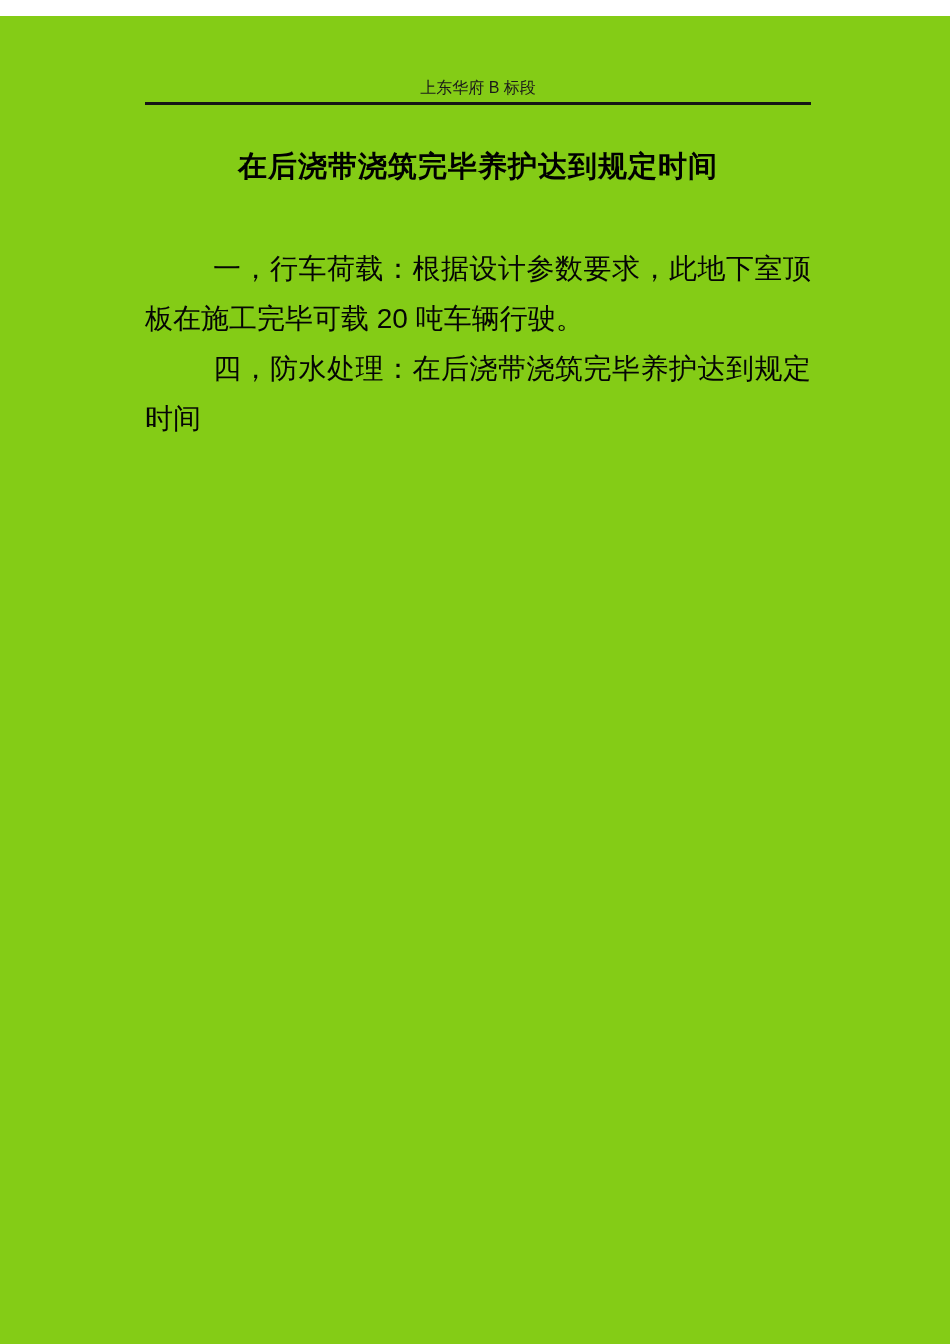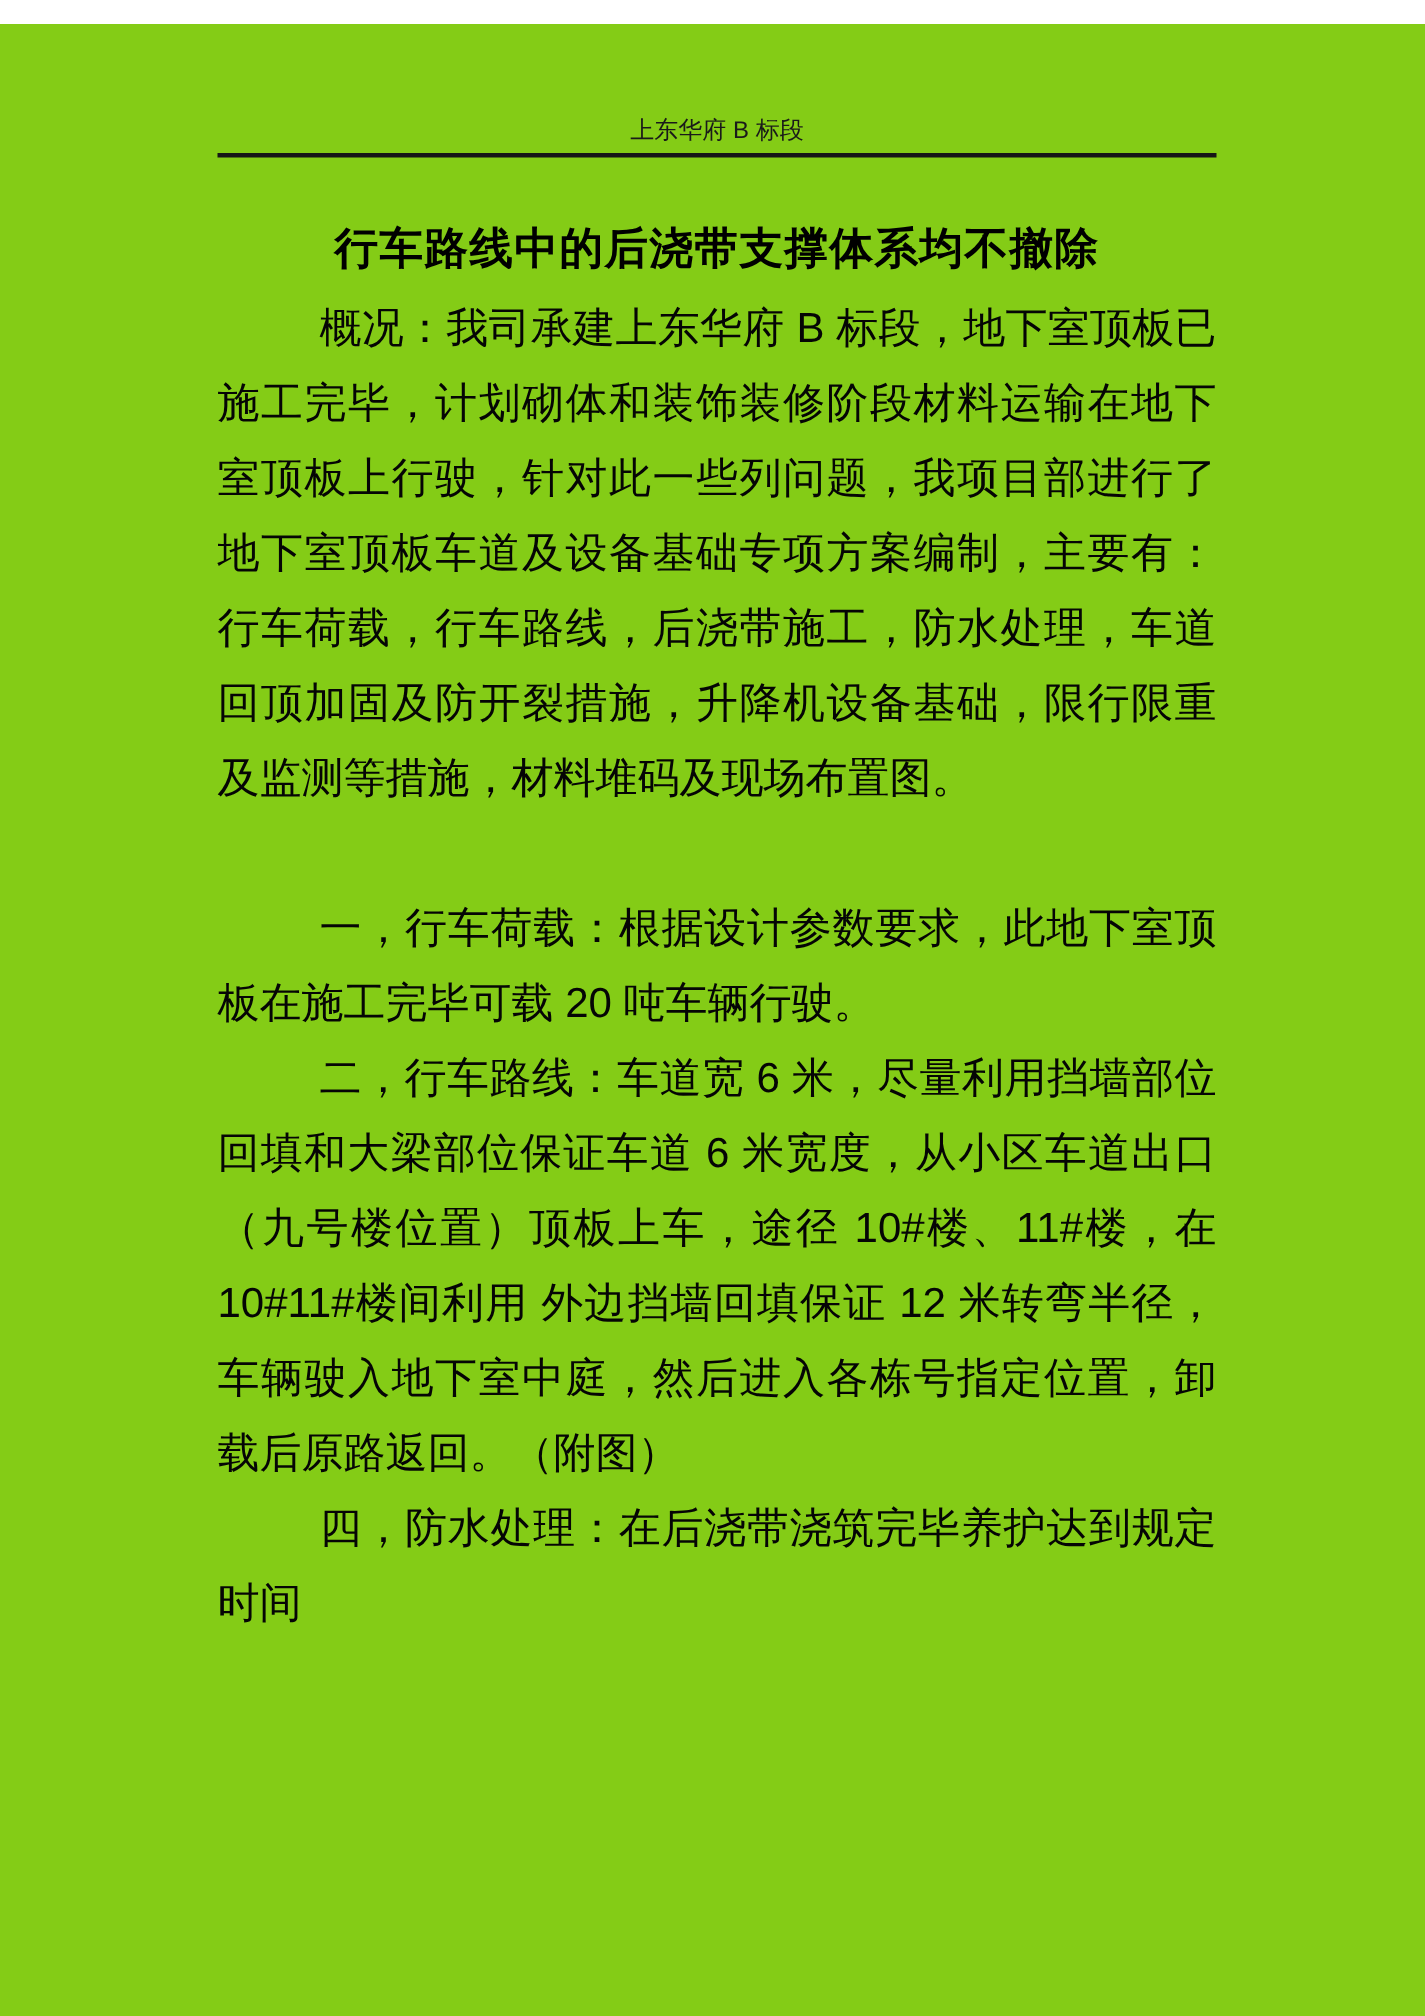--- a/index.html
+++ b/index.html
@@ -64,29 +64,27 @@
 </style>
 </head>
 <body>
 
 <div class="page">
   <div class="content">
 
     <div class="header-text">上东华府 B 标段</div>
     <hr class="header-rule">
 
-    <h1 class="doc-title">行车路线中的后浇带支撑体系均不撤除</h1>
+    <h1 class="doc-title">在后浇带浇筑完毕养护达到规定时间</h1>
 
     <div class="body-text">
-      <p>概况：我司承建上东华府 B 标段，地下室顶板已施工完毕，计划砌体和装饰装修阶段材料运输在地下室顶板上行驶，针对此一些列问题，我项目部进行了地下室顶板车道及设备基础专项方案编制，主要有：行车荷载，行车路线，后浇带施工，防水处理，车道回顶加固及防开裂措施，升降机设备基础，限行限重及监测等措施，材料堆码及现场布置图。</p>
 
       <div class="spacer-line"></div>
 
       <p>一，行车荷载：根据设计参数要求，此地下室顶板在施工完毕可载 20 吨车辆行驶。</p>
 
-      <p>二，行车路线：车道宽 6 米，尽量利用挡墙部位回填和大梁部位保证车道 6 米宽度，从小区车道出口（九号楼位置）顶板上车，途径 10#楼、11#楼，在 10#11#楼间利用 外边挡墙回填保证 12 米转弯半径，车辆驶入地下室中庭，然后进入各栋号指定位置，卸载后原路返回。（附图）</p>
 
 
       <p>四，防水处理：在后浇带浇筑完毕养护达到规定时间</p>
     </div>
 
   </div>
 </div>
 
 </body></html>

